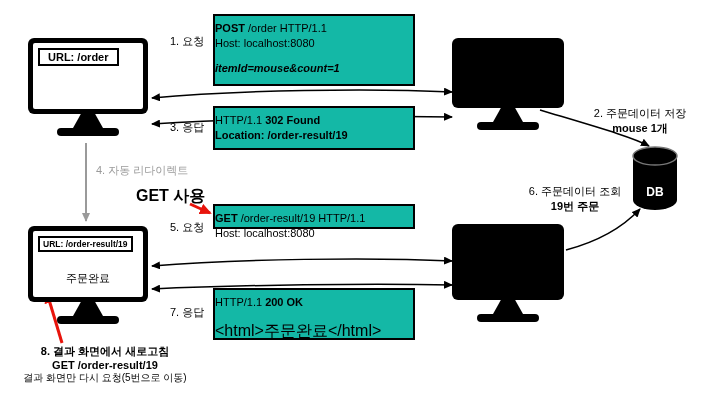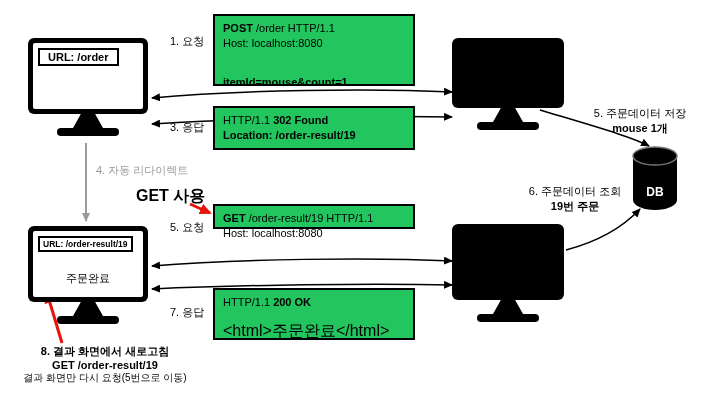--- a/index.html
+++ b/index.html
@@ -9,22 +9,22 @@
   .monitor { position:absolute; z-index:2; }
   .screen { background:#000; border-radius:6px; padding:5px; }
   .screen-inner { background:#fff; width:100%; height:100%; border-radius:2px; position:relative; overflow:hidden; }
   .screen.black .screen-inner { background:#000; }
   .neck { width:30px; height:15px; background:#000; margin:-1px auto 0; clip-path:polygon(28% 0,72% 0,100% 100%,0 100%); }
   .base { width:62px; height:8px; background:#000; border-radius:4px; margin:0 auto; }
   .url-box { position:absolute; left:5px; top:5px; border:2px solid #000; background:#fff; font-weight:bold; padding:1px 8px; white-space:nowrap; display:inline-block; }
   .url-box.big { font-size:11px; }
   .url-box.small { font-size:8.5px; padding:1px 3px; }
   .screen-caption { position:absolute; left:0; right:0; top:40px; text-align:center; font-size:11px; color:#000; }
-  .httpbox { position:absolute; z-index:2; background:#22c55e; border:2px solid #000; padding:5px 8px; font-size:11px; line-height:1.35; color:#000; }
-  .httpbox .body-line { margin-top:24px; }
+  .httpbox { position:absolute; z-index:2; background:#14b8a6; border:2px solid #000; padding:5px 0; font-size:11px; line-height:1.35; color:#000; }
+  .httpbox .body-line { margin-top:10px;font-style:italic; }
   .httpbox .small-line { font-size:16px; margin-top:10px; }
   .lbl { position:absolute; z-index:2; font-size:11px; color:#000; white-space:nowrap; }
   .bold { font-weight:bold; }
   .gray { color:#9a9a9a; }
   .center { text-align:center; }
   .multiline { white-space:normal; }
   .red-note { font-size:11px; }
   .db-wrap { position:absolute; z-index:2; }
 </style>
 </head>
@@ -116,21 +116,21 @@
     <div><span>HTTP/1.1 </span><span class="bold">200 OK</span></div>
     <div class="small-line">&lt;html&gt;주문완료&lt;/html&gt;</div>
   </div>
 
   <div class="lbl" style="left:170px; top:34px;">1. 요청</div>
   <div class="lbl" style="left:170px; top:120px;">3. 응답</div>
   <div class="lbl" style="left:170px; top:220px;">5. 요청</div>
   <div class="lbl" style="left:170px; top:305px;">7. 응답</div>
 
   <div class="lbl center" style="left:576px; top:106px; width:128px;">
-    <div>5. 주문데이터 저장</div>
+    <div>2. 주문데이터 저장</div>
     <div class="bold">mouse 1개</div>
   </div>
 
   <div class="lbl gray" style="left:96px; top:163px;">4. 자동 리다이렉트</div>
 
   <div class="lbl bold" style="left:136px; top:186px; font-size:16px;text-align:right;">GET 사용</div>
 
   <div class="lbl center" style="left:512px; top:184px; width:126px;">
     <div>6. 주문데이터 조회</div>
     <div class="bold">19번 주문</div>

